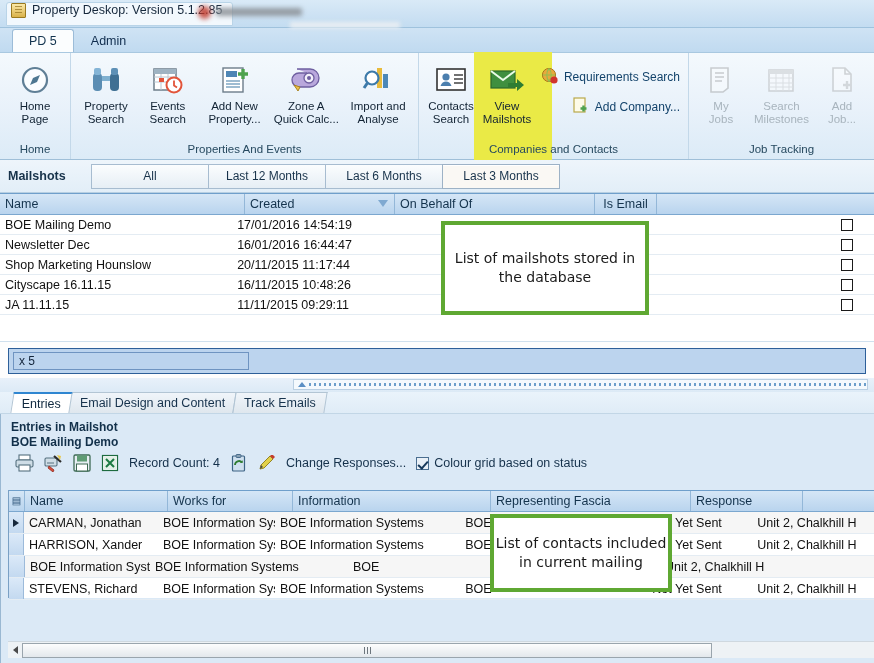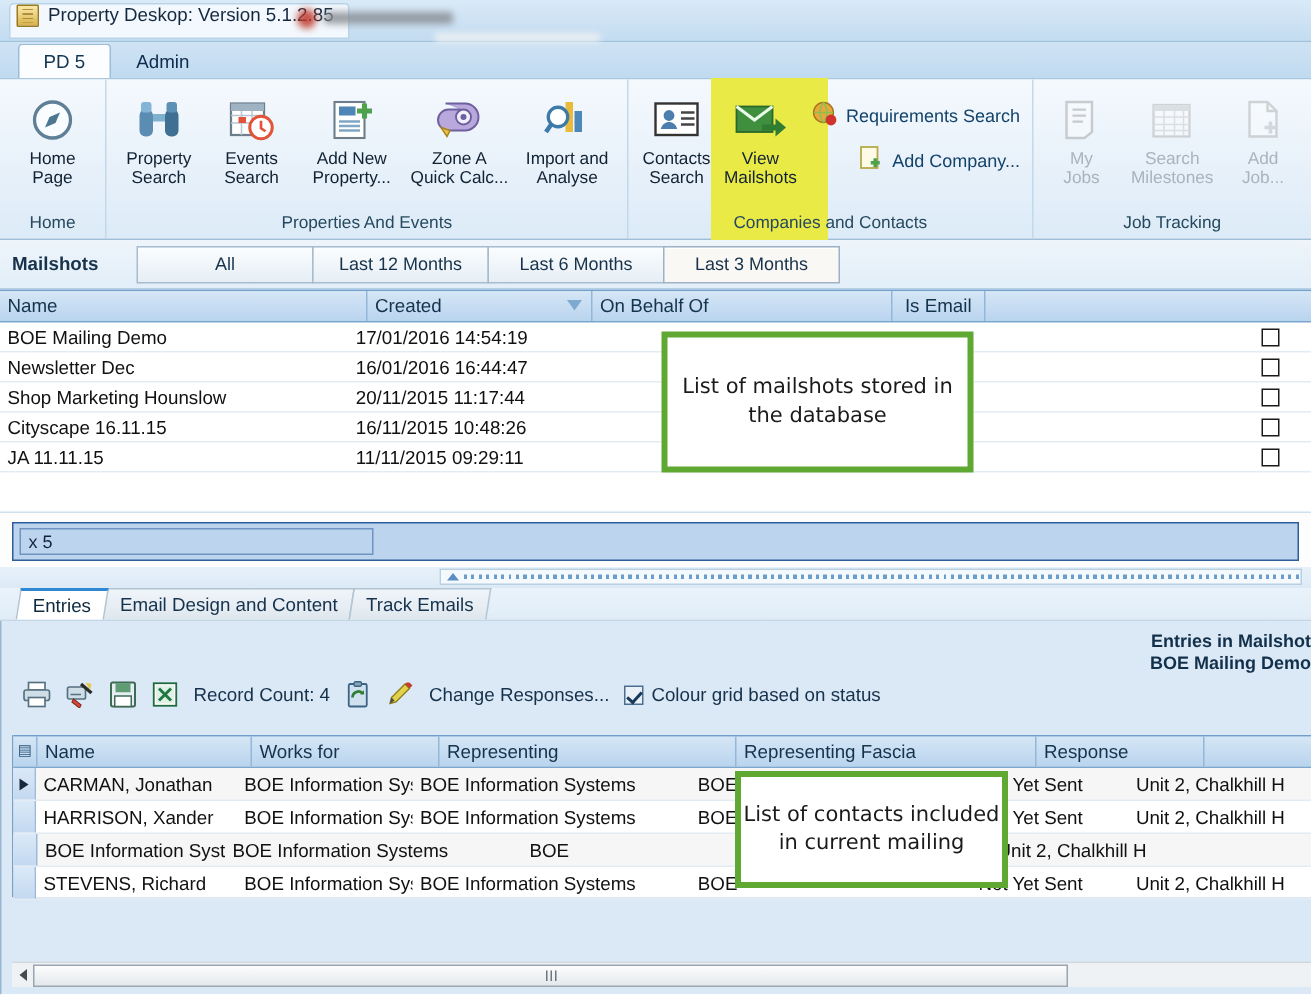--- a/index.html
+++ b/index.html
@@ -278,21 +278,21 @@
   }
 
   
   .entries-panel {
     position: absolute; left: 0; top: 414px; width: 874px; height: 249px;
     background: #dbe9f6;
     border-left: 1px solid #9ab8d2;
   }
   .entries-head {
     padding: 6px 0 0 10px;
-    font-size: 12px; font-weight: bold; color: #12304a; line-height: 15px; text-align: right;
+    font-size: 12px; font-weight: bold; color: #12304a; line-height: 15px;
   }
   .entries-toolbar {
     display: flex; align-items: center; gap: 10px;
     height: 26px; padding-left: 14px;
     font-size: 12.5px; color: #15314b;
   }
   .tb-ic { cursor: default; display: flex; align-items: center; }
   .chk-lbl { display: flex; align-items: center; gap: 5px; }
   .chk-box {
     width: 13px; height: 13px;
@@ -728,21 +728,21 @@
     </div>
   </div>
 
   <div class="botgrid">
     <div class="grid-header">
       <div class="rowsel-head">
           <span class="glyph">▤</span>
         </div>
       <div class="gh" style="width:143px">Name</div>
       <div class="gh" style="width:125px">Works for</div>
-      <div class="gh" style="width:198px">Representing</div>
+      <div class="gh" style="width:198px">Information</div>
       <div class="gh" style="width:200px">Representing Fascia</div>
       <div class="gh" style="width:112px">Response</div>
     </div>
 
     <div>
       <div class="grow alt" style="height:22px">
         <div class="rowsel">
             <span class="arrow"></span>
           </div>
         <div class="gc" style="width:143px">CARMAN, Jonathan</div>

